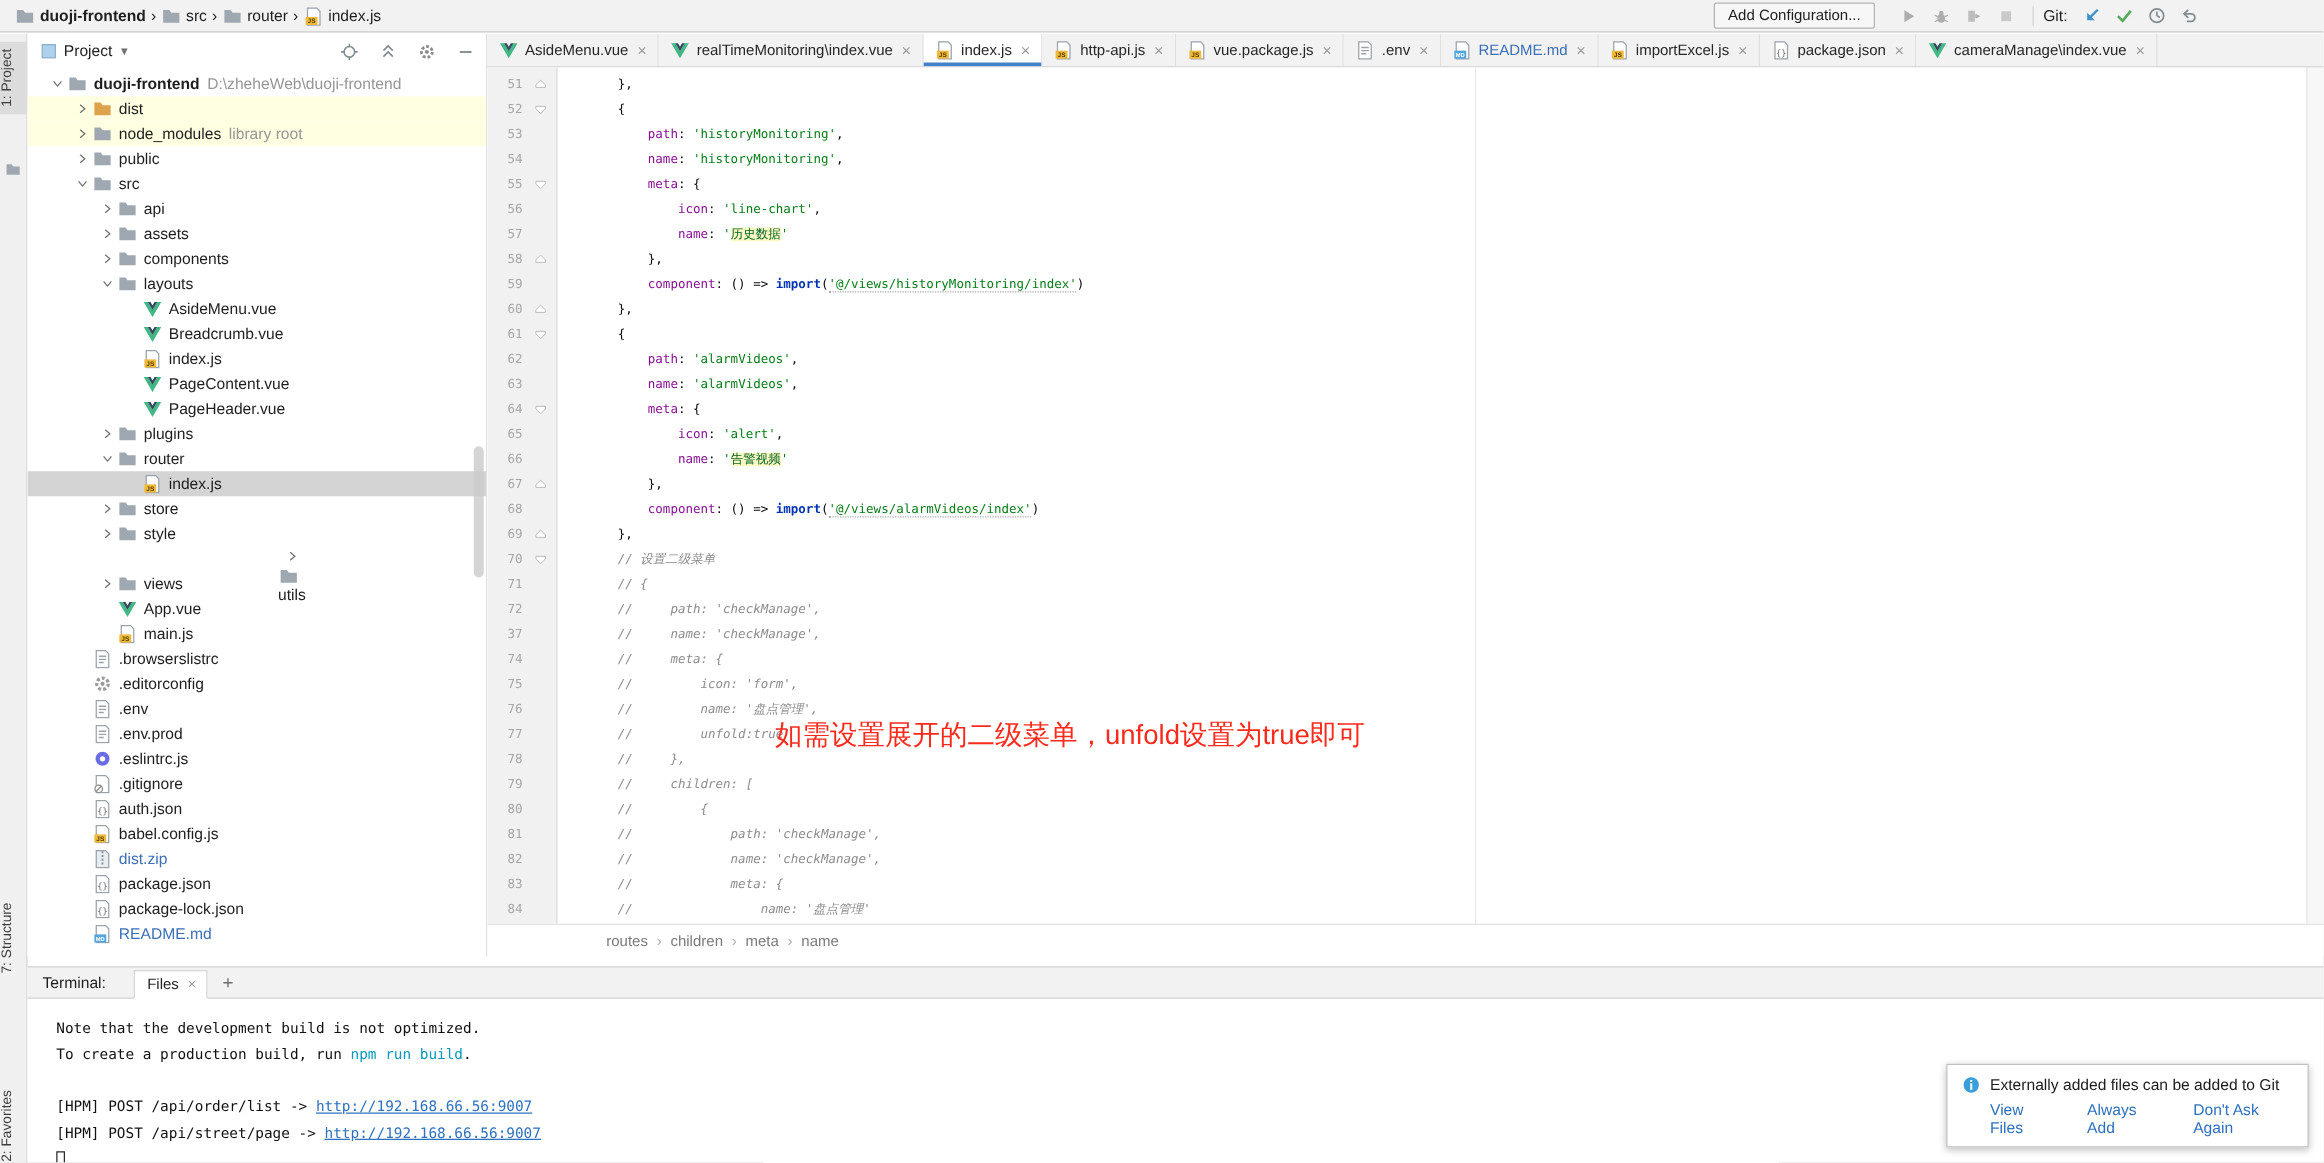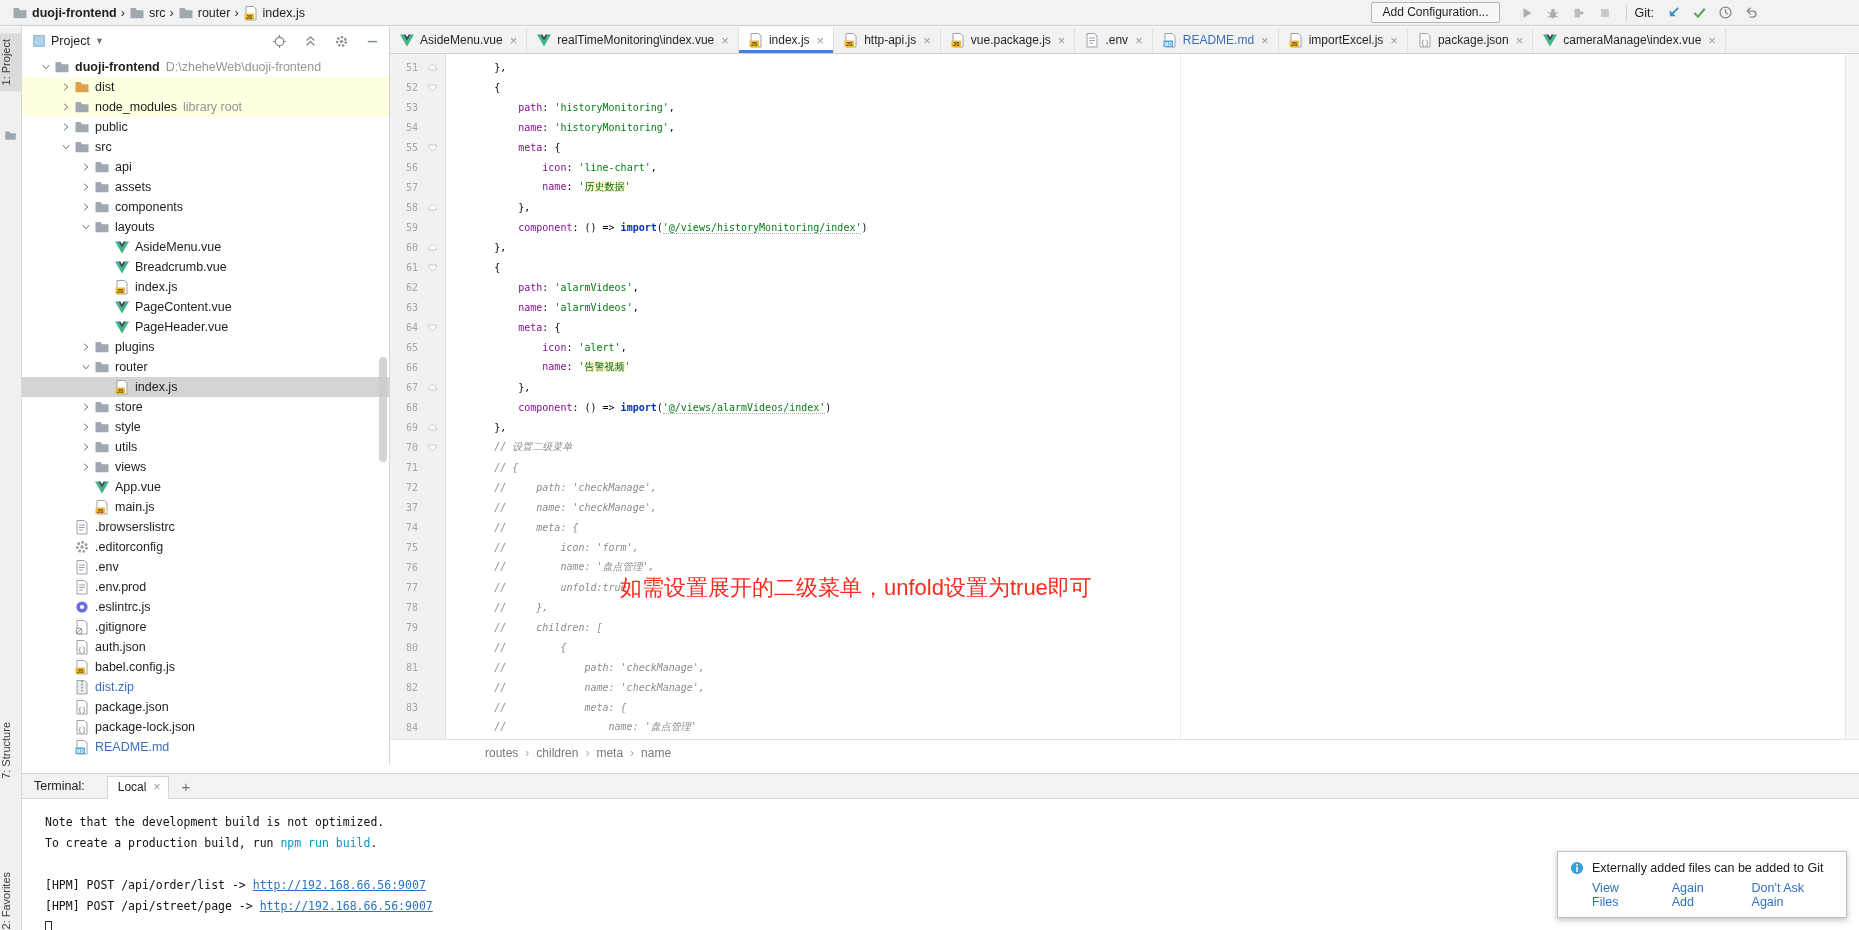--- a/index.html
+++ b/index.html
@@ -481,21 +481,21 @@
               <path d="M5 3l6 5-6 5" stroke="#6E6E6E" stroke-width="1.6" fill="none"></path>
             </svg>
           </span>
           <span class="fico">
             <svg width="16" height="16" viewBox="0 0 16 16">
               <path d="M1.5 3h5l1.6 2.2H14.5v8H1.5z" fill="#9FA8B0"></path>
             </svg>
           </span>
           <span class="tlabel">style</span>
         </div>
-        <div class="trow" style="padding-left: 56px;">
+        <div class="trow" style="padding-left: 56px; flex-direction: column;">
           <span class="chev">
             <svg width="10" height="10" viewBox="0 0 16 16">
               <path d="M5 3l6 5-6 5" stroke="#6E6E6E" stroke-width="1.6" fill="none"></path>
             </svg>
           </span>
           <span class="fico">
             <svg width="16" height="16" viewBox="0 0 16 16">
               <path d="M1.5 3h5l1.6 2.2H14.5v8H1.5z" fill="#9FA8B0"></path>
             </svg>
           </span>
@@ -996,21 +996,21 @@
         <span>meta</span>
         <span class="sep">›</span>
         <span>name</span>
       </div>
   </div>
 
   <div class="terminal">
     <div class="term-bar">
       <span class="term-title">Terminal:</span>
       <span class="term-tab">
-        <span>Local</span>
+        <span>Files</span>
         <span class="x">×</span>
       </span>
       <span class="term-plus">+</span>
     </div>
     <div class="term-body" id="term-lines">
         <div class="tl"><span class="seg-t">Note that the development build is not optimized.</span></div>
         <div class="tl"><span class="seg-t">To create a production build, run </span><span class="seg-cmd">npm run build</span><span class="seg-t">.</span></div>
         <div class="tl"></div>
         <div class="tl"><span class="seg-t">[HPM] POST /api/order/list -&gt; </span><span class="seg-link">http://192.168.66.56:9007</span></div>
         <div class="tl"><span class="seg-t">[HPM] POST /api/street/page -&gt; </span><span class="seg-link">http://192.168.66.56:9007</span></div>
@@ -1024,18 +1024,18 @@
         <svg width="14" height="14" viewBox="0 0 16 16">
             <circle cx="8" cy="8" r="7" fill="#3A9FD8"></circle>
             <rect x="7.1" y="6.5" width="1.8" height="6" fill="#fff"></rect>
             <rect x="7.1" y="3.4" width="1.8" height="1.9" fill="#fff"></rect>
           </svg>
         </span>
       <span class="notif-msg">Externally added files can be added to Git</span>
     </div>
     <div class="notif-row2" id="notif-actions">
         <span class="notif-link">View Files</span>
-        <span class="notif-link">Again Add</span>
+        <span class="notif-link">Always Add</span>
         <span class="notif-link">Don't Ask Again</span>
       </div>
   </div>
 
 </div>
 
 </body></html>

